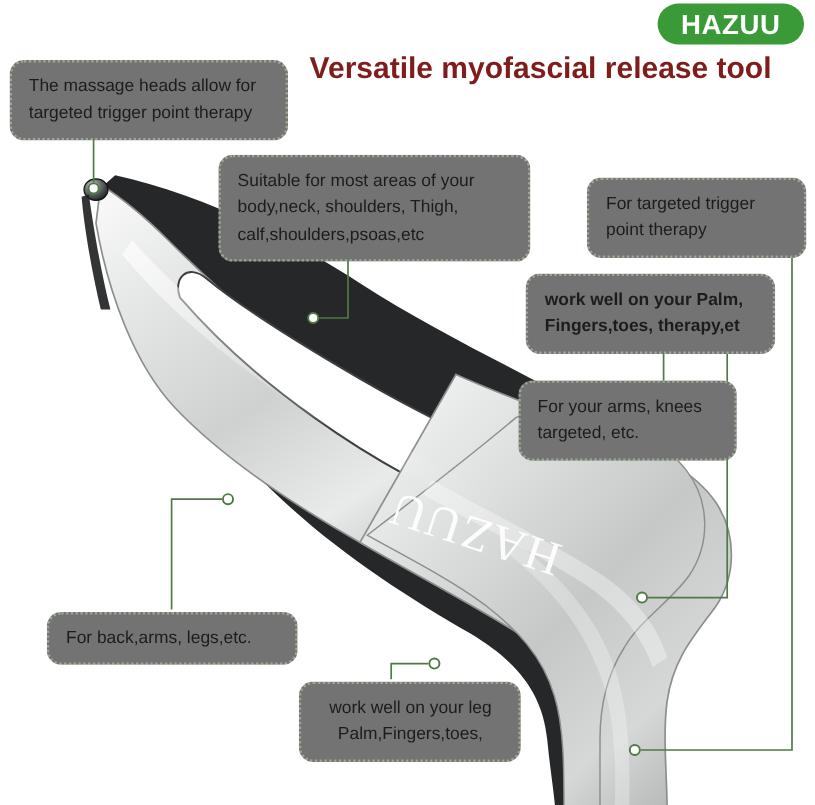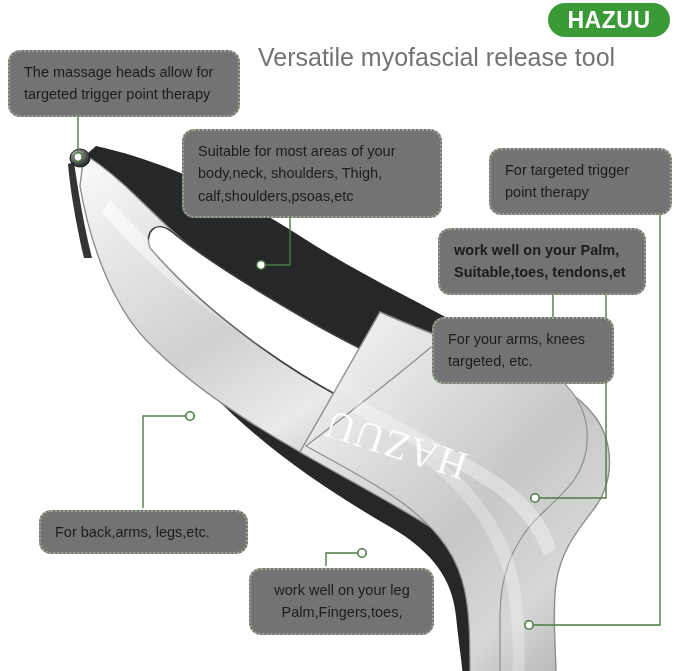--- a/index.html
+++ b/index.html
@@ -37,22 +37,22 @@
     letter-spacing: 0.5px;
     line-height: 1;
   }
   
   #headline {
     position: absolute;
     left: 258px;
     top: 43px;
     width: 418px;
     font-size: 25px;
-    font-weight: normal;
-    color: #737373;
+    font-weight: bold;
+    color: #7f1d1d;
     line-height: 1.15;
     white-space: nowrap;
   }
   
   .callout {
     position: absolute;
     box-sizing: border-box;
     border: 2px dotted #9aa893;
     border-radius: 12px;
     background: #737373;
@@ -243,21 +243,21 @@
     <span class="line">calf,shoulders,psoas,etc</span>
   </div>
 
   <div class="callout" id="callout-trigger-point">
     <span class="line">For targeted trigger</span>
     <span class="line">point therapy</span>
   </div>
 
   <div class="callout" id="callout-palm-fingers">
     <span class="line">work well on your Palm,</span>
-    <span class="line">Suitable,toes, tendons,et</span>
+    <span class="line">Fingers,toes, therapy,et</span>
   </div>
 
   <div class="callout" id="callout-arms-knees">
     <span class="line">For your arms, knees</span>
     <span class="line">targeted, etc.</span>
   </div>
 
   <div class="callout" id="callout-back-arms">
     <span class="line">For back,arms, legs,etc.</span>
   </div>

